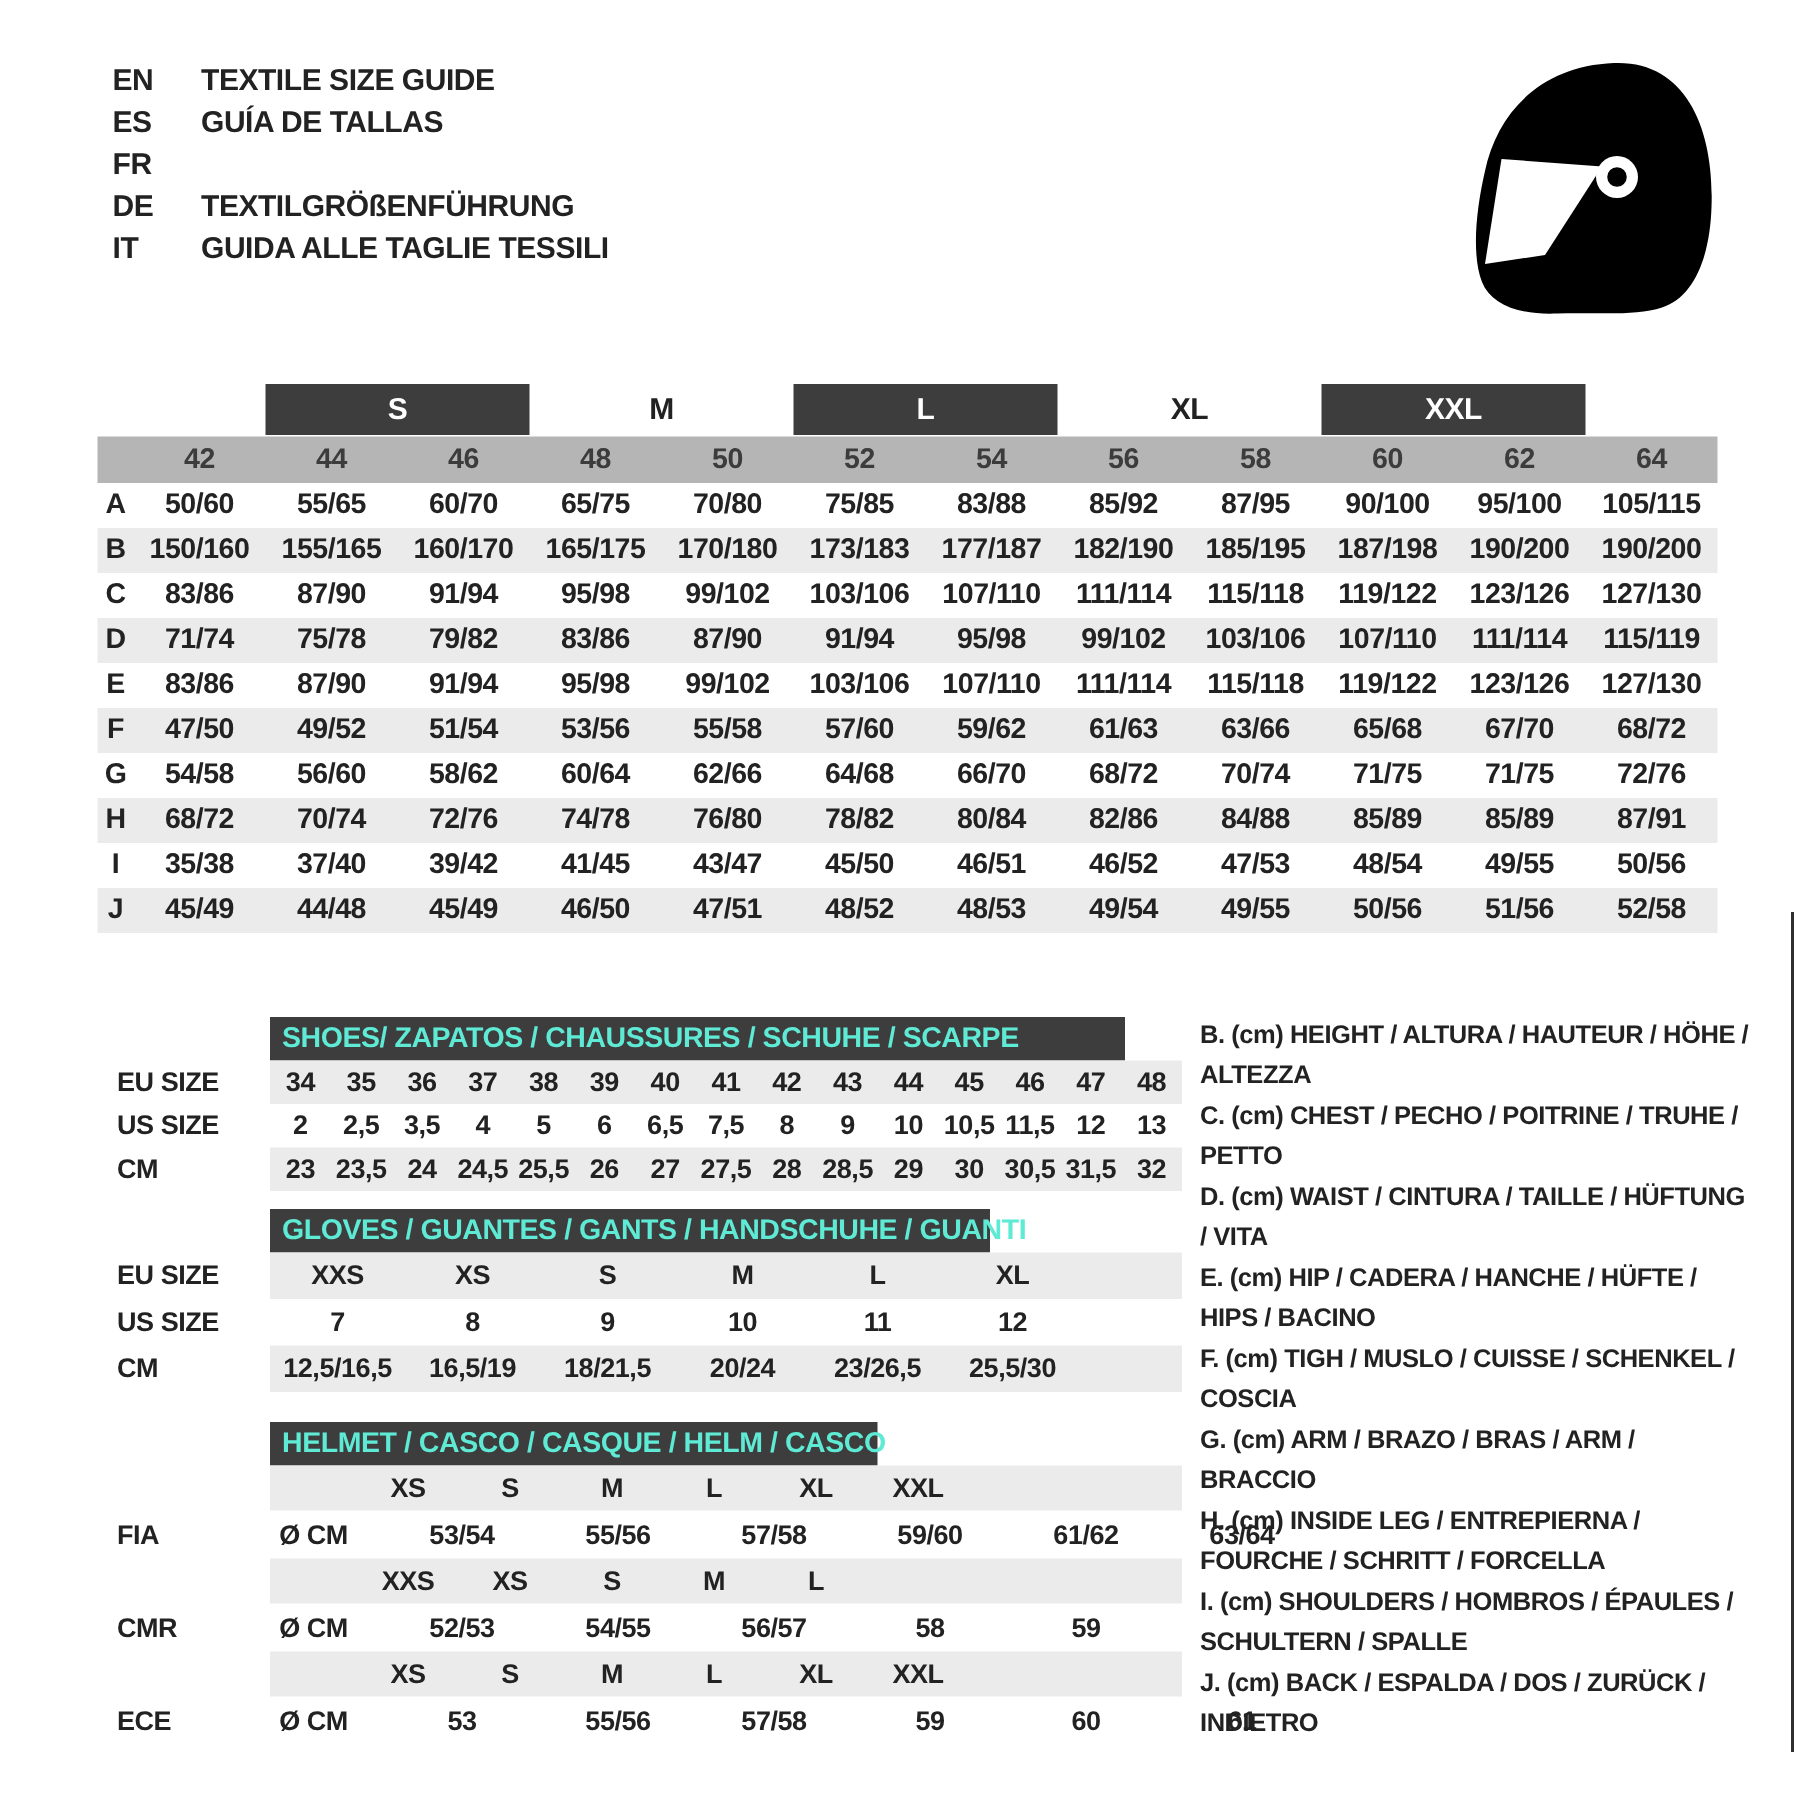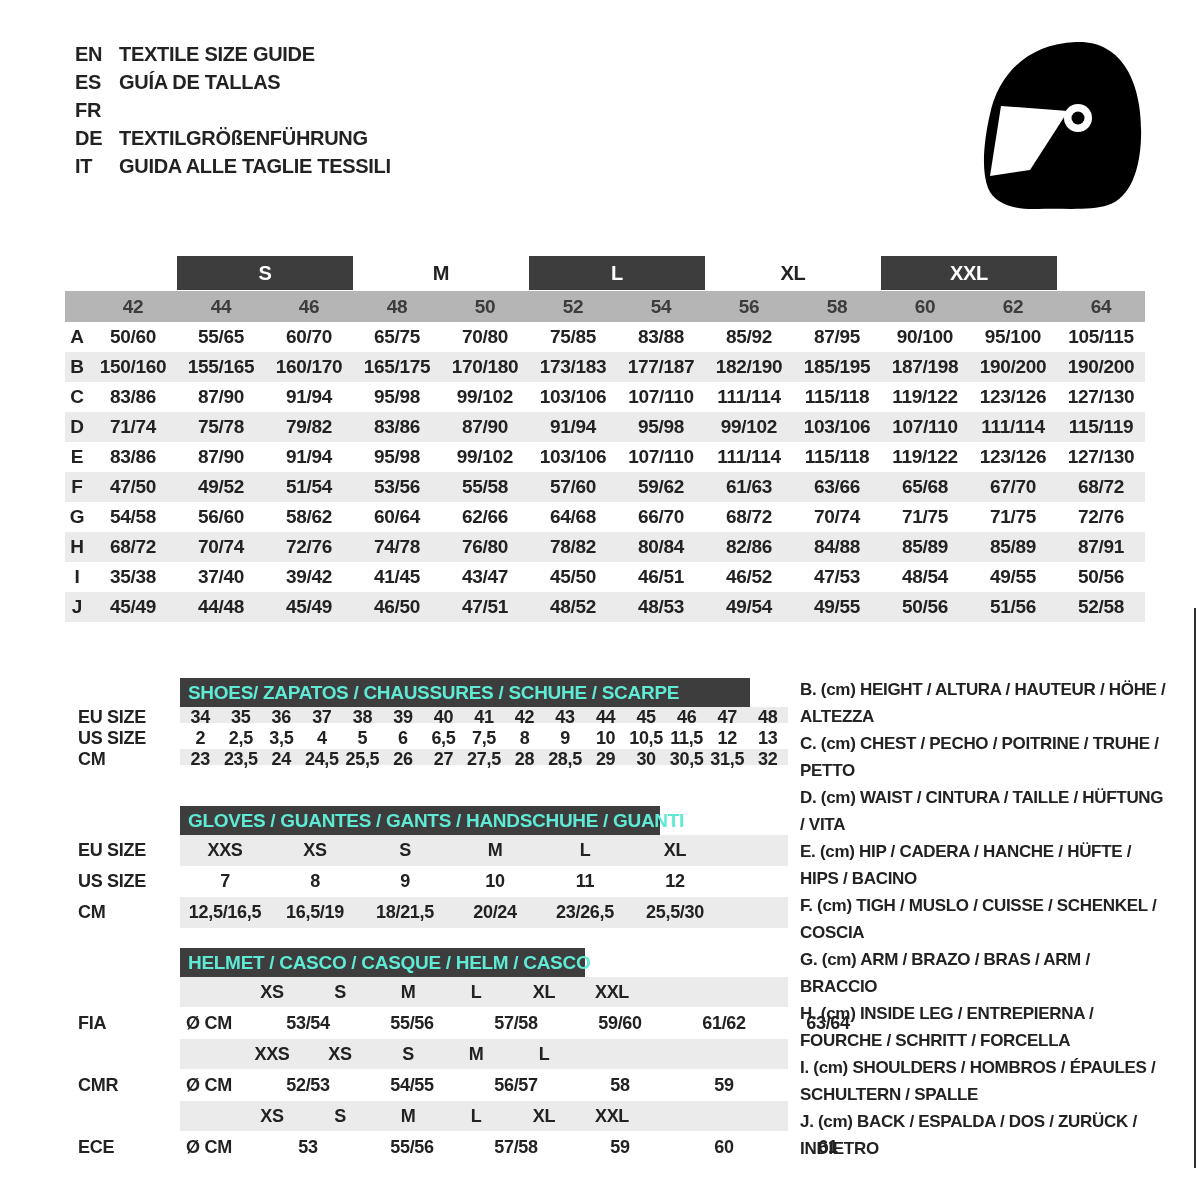--- a/index.html
+++ b/index.html
@@ -4,21 +4,21 @@
 <style>
   html,body { margin:0; padding:0; background:#ffffff; }
   #canvas {
     position:relative; width:1200px; height:1200px; background:#ffffff;
     font-family:"Liberation Sans", sans-serif; font-weight:700; color:#222222;
     letter-spacing:-0.3px; overflow:hidden;
   }
 
   
   .lang-list { position:absolute; left:75px; top:40px; }
-  .lang-row { display:flex; height:28px; align-items:center; font-size:20px; }
+  .lang-row { display:flex; height:28px; align-items:center; font-size:20px;gap:15px; }
   .lang-code { width:44px; }
 
   
   .helmet-logo { position:absolute; left:968px; top:34px; width:178px; height:180px; }
 
   
   .main-table { position:absolute; left:65px; top:256px; width:1080px; }
   .grid13 { display:grid; grid-template-columns:24px repeat(12,1fr); }
   .group-row { height:34px; margin-bottom:1px; }
   .group-block { display:flex; align-items:center; justify-content:center; font-size:20px; }
@@ -40,21 +40,21 @@
   .sub-title {
     margin-left:102px; height:29px; background:#3d3d3d; color:#5eead4;
     display:flex; align-items:center; padding-left:8px; font-size:19px; white-space:nowrap;
   }
   .shoes-title  { width:562px; }
   .gloves-title { width:472px; }
   .helmet-title { width:397px; }
   .sub-row { display:flex; }
   .row-label { width:102px; display:flex; align-items:center; font-size:18px; }
   .row-body { width:608px; display:grid; }
-  .rb-shoes  { grid-template-columns:repeat(15,1fr); height:16px; }
+  .rb-shoes  { grid-template-columns:repeat(15,1fr); height:29px; }
   .rb-gloves { grid-template-columns:repeat(6,90px) 1fr; height:31px; }
   .rb-helmet-size  { grid-template-columns:58px repeat(6,68px) 1fr; height:30px; }
   .rb-helmet-value { grid-template-columns:58px repeat(6,68px) 1fr; height:32px;gap:36px; }
   .cell { display:flex; align-items:center; justify-content:center; font-size:18px; white-space:nowrap; }
 
   
   .legend { position:absolute; left:800px; top:676px; width:368px; font-size:17px; line-height:27px; }
   .legend-item { }
 
   

